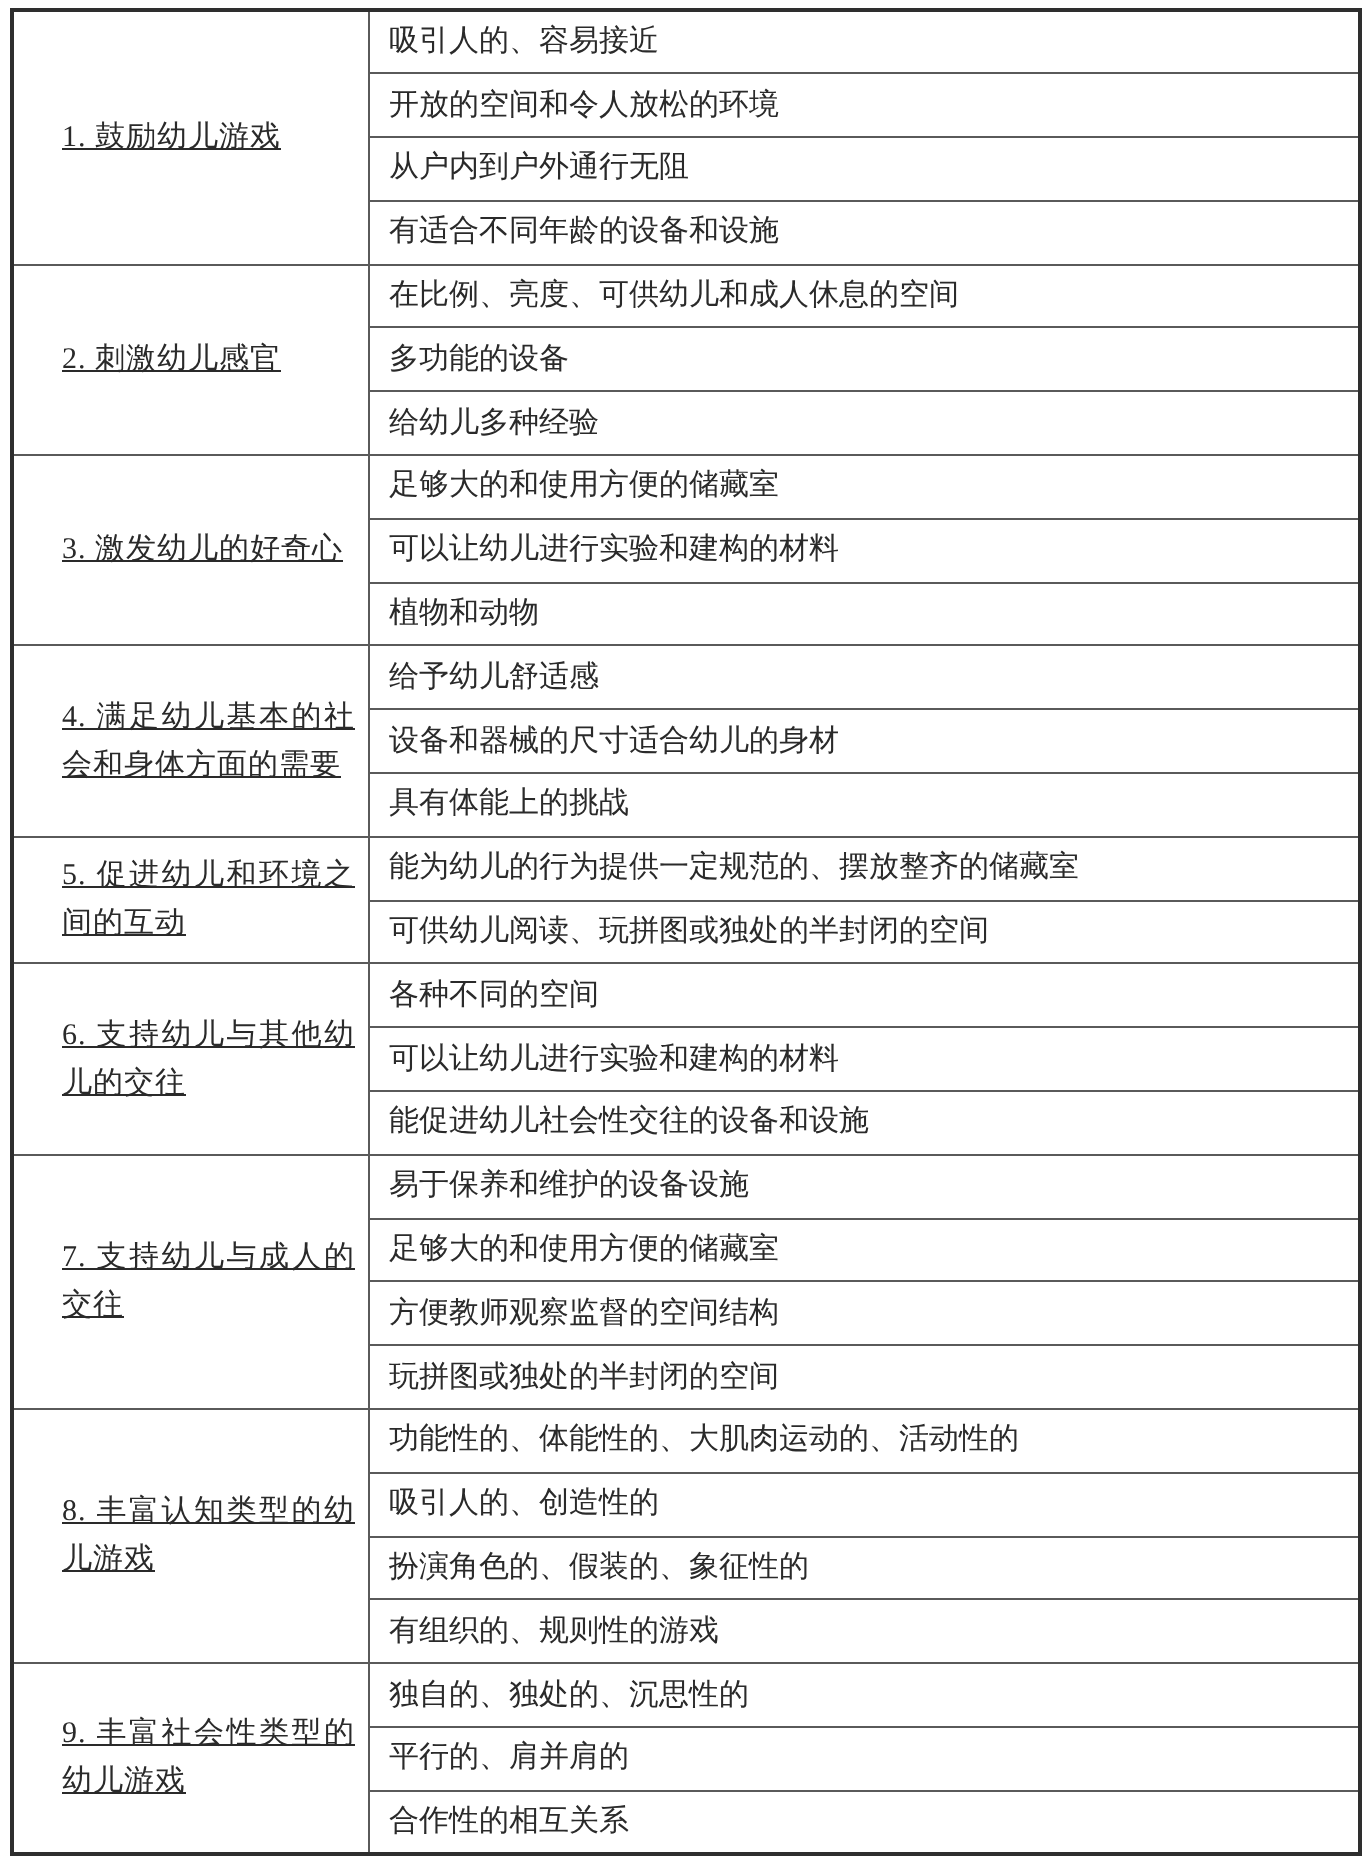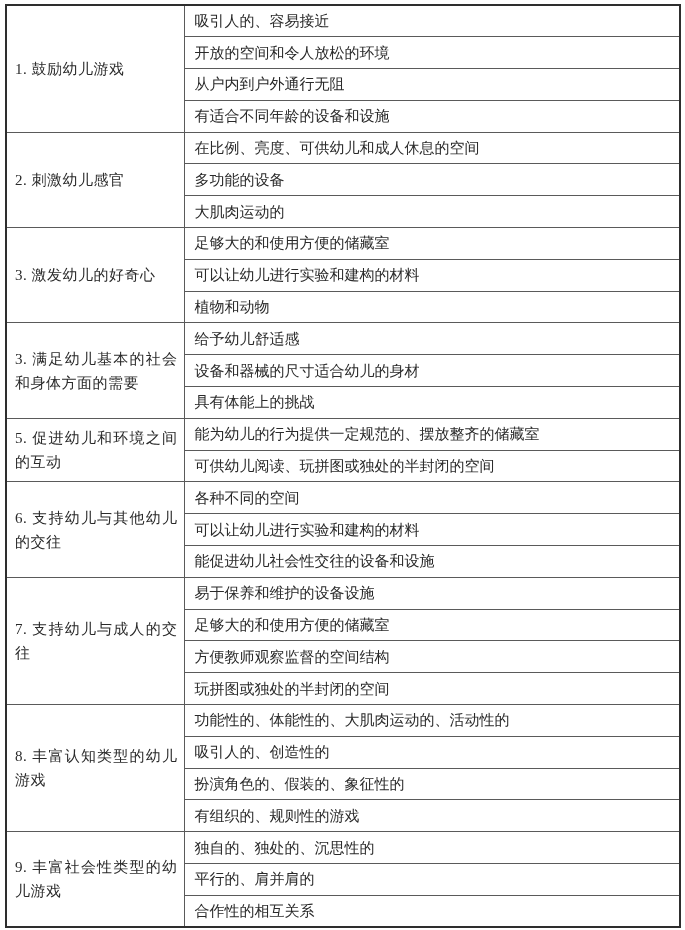--- a/index.html
+++ b/index.html
@@ -31,24 +31,25 @@
   col.cat-col  { width: 178px; }
   tr.row { height: 31.8px; }
   td {
     border: 1px solid #5a5a5a;
     font-size: 15px;
     padding: 0;
     overflow: hidden;
   }
   td.cat {
     vertical-align: middle;
-    padding: 2px 6px 2px 8px;
+    padding: 2px 6px 2px 24px;
     line-height: 24px;
     text-align: justify;
     letter-spacing: 0.5px;
+    text-decoration: underline;
   }
   td.item {
     vertical-align: middle;
     padding: 2px 6px 2px 10px;
     line-height: 18px;
     white-space: nowrap;
   }
 </style>
 </head>
 <body>
@@ -76,36 +77,36 @@
       </tr>
 
       <tr class="row">
         <td class="cat" rowspan="3">2. 刺激幼儿感官</td>
         <td class="item">在比例、亮度、可供幼儿和成人休息的空间</td>
       </tr>
       <tr class="row">
         <td class="item">多功能的设备</td>
       </tr>
       <tr class="row">
-        <td class="item">大肌肉运动的</td>
+        <td class="item">给幼儿多种经验</td>
       </tr>
 
       <tr class="row">
         <td class="cat" rowspan="3">3. 激发幼儿的好奇心</td>
         <td class="item">足够大的和使用方便的储藏室</td>
       </tr>
       <tr class="row">
         <td class="item">可以让幼儿进行实验和建构的材料</td>
       </tr>
       <tr class="row">
         <td class="item">植物和动物</td>
       </tr>
 
       <tr class="row">
-        <td class="cat" rowspan="3">3. 满足幼儿基本的社会和身体方面的需要</td>
+        <td class="cat" rowspan="3">4. 满足幼儿基本的社会和身体方面的需要</td>
         <td class="item">给予幼儿舒适感</td>
       </tr>
       <tr class="row">
         <td class="item">设备和器械的尺寸适合幼儿的身材</td>
       </tr>
       <tr class="row">
         <td class="item">具有体能上的挑战</td>
       </tr>
 
       <tr class="row">

